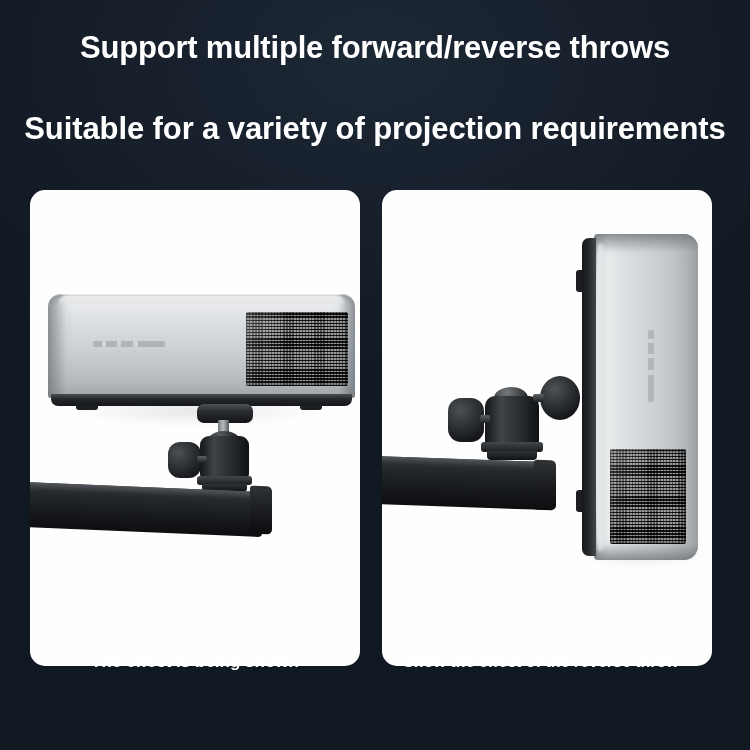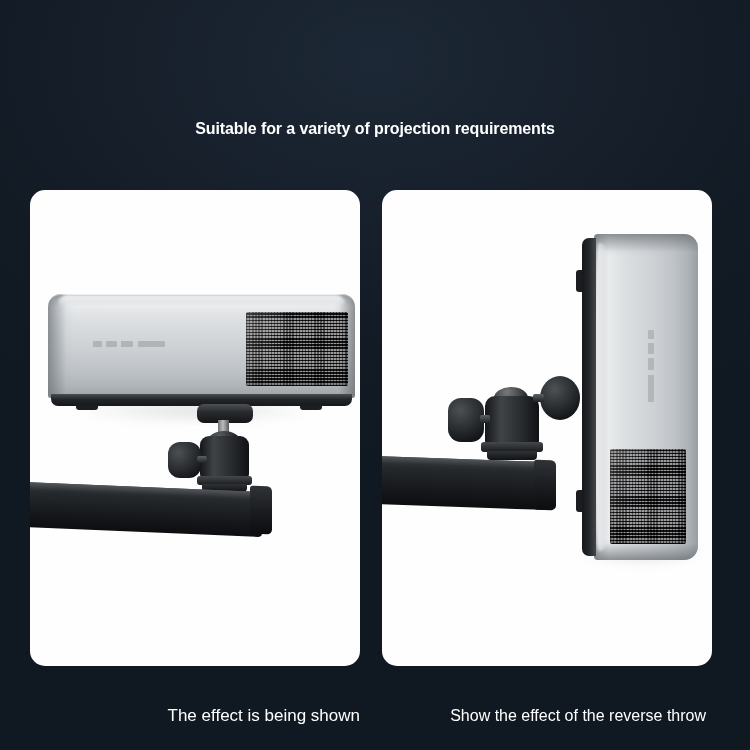--- a/index.html
+++ b/index.html
@@ -29,46 +29,46 @@
     letter-spacing: -0.2px;
     white-space: nowrap;
   }
   #title {
     top: 28px;
     font-size: 31px;
     line-height: 40px;
   }
   #subtitle {
     top: 112px;
-    font-size: 16px;
+    font-size: 31px;
     line-height: 34px;
     letter-spacing: -0.1px;
   }
 
   
   .card {
     position: absolute;
     top: 190px;
     width: 330px;
     height: 476px;
     background: #fefefe;
     border-radius: 15px;
     overflow: hidden;
   }
   #card-left  { left: 30px; }
   #card-right { left: 382px; }
 
   .caption {
     position: absolute;
-    top: 704px;
+    top: 650px;
     width: 330px;
-    text-align: right;
+    text-align: center;
     color: #ffffff;
     font-size: 17px;
-    font-weight: normal;
+    font-weight: bold;
     line-height: 24px;
     white-space: nowrap;
   }
   #caption-left  { left: 30px; }
   #caption-right { left: 376px; font-size: 16px; }
 
   
   .scene { position: absolute; inset: 0; }
 
   
@@ -397,20 +397,21 @@
     border-radius: 50%;
     background: radial-gradient(ellipse at center, rgba(120,125,132,.22), rgba(255,255,255,0) 70%);
     filter: blur(5px);
   }
 </style>
 </head>
 <body>
 
 <div id="page">
 
+  <div class="headline" id="title">Support multiple forward/reverse throws</div>
 
   <div class="headline" id="subtitle">Suitable for a variety of projection requirements</div>
 
   <div class="card" id="card-left">
     <div class="scene">
 
       <div class="shadow-soft" style="left:40px; top:208px; width:250px; height:26px;"></div>
 
       <div id="proj-l">
         <div class="shell"></div>

